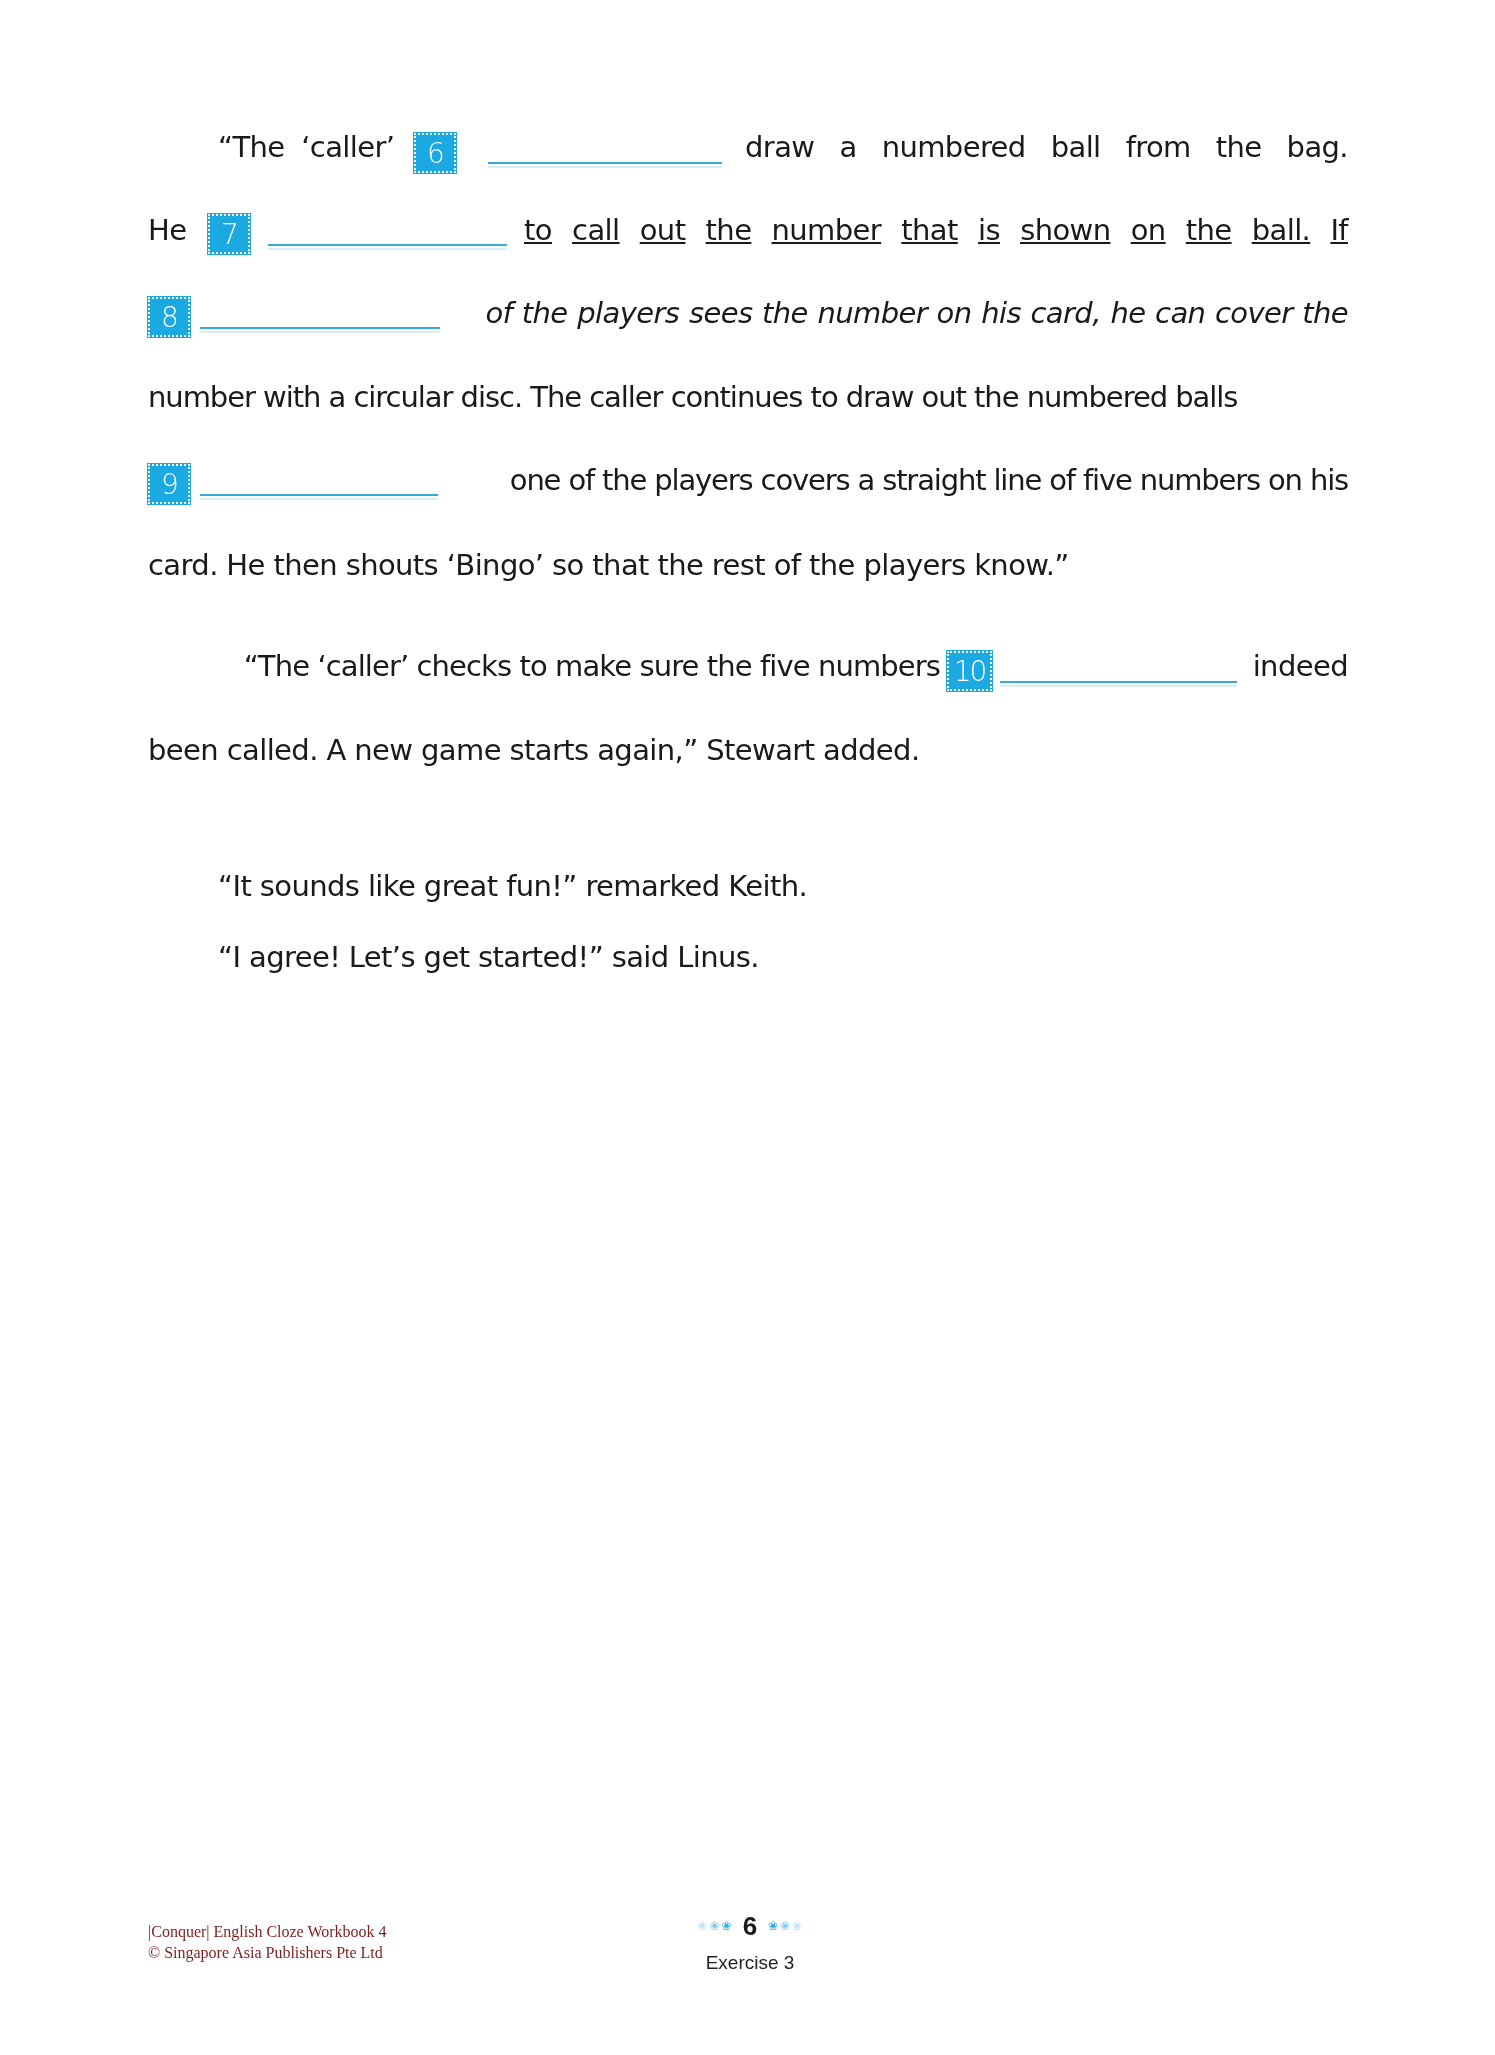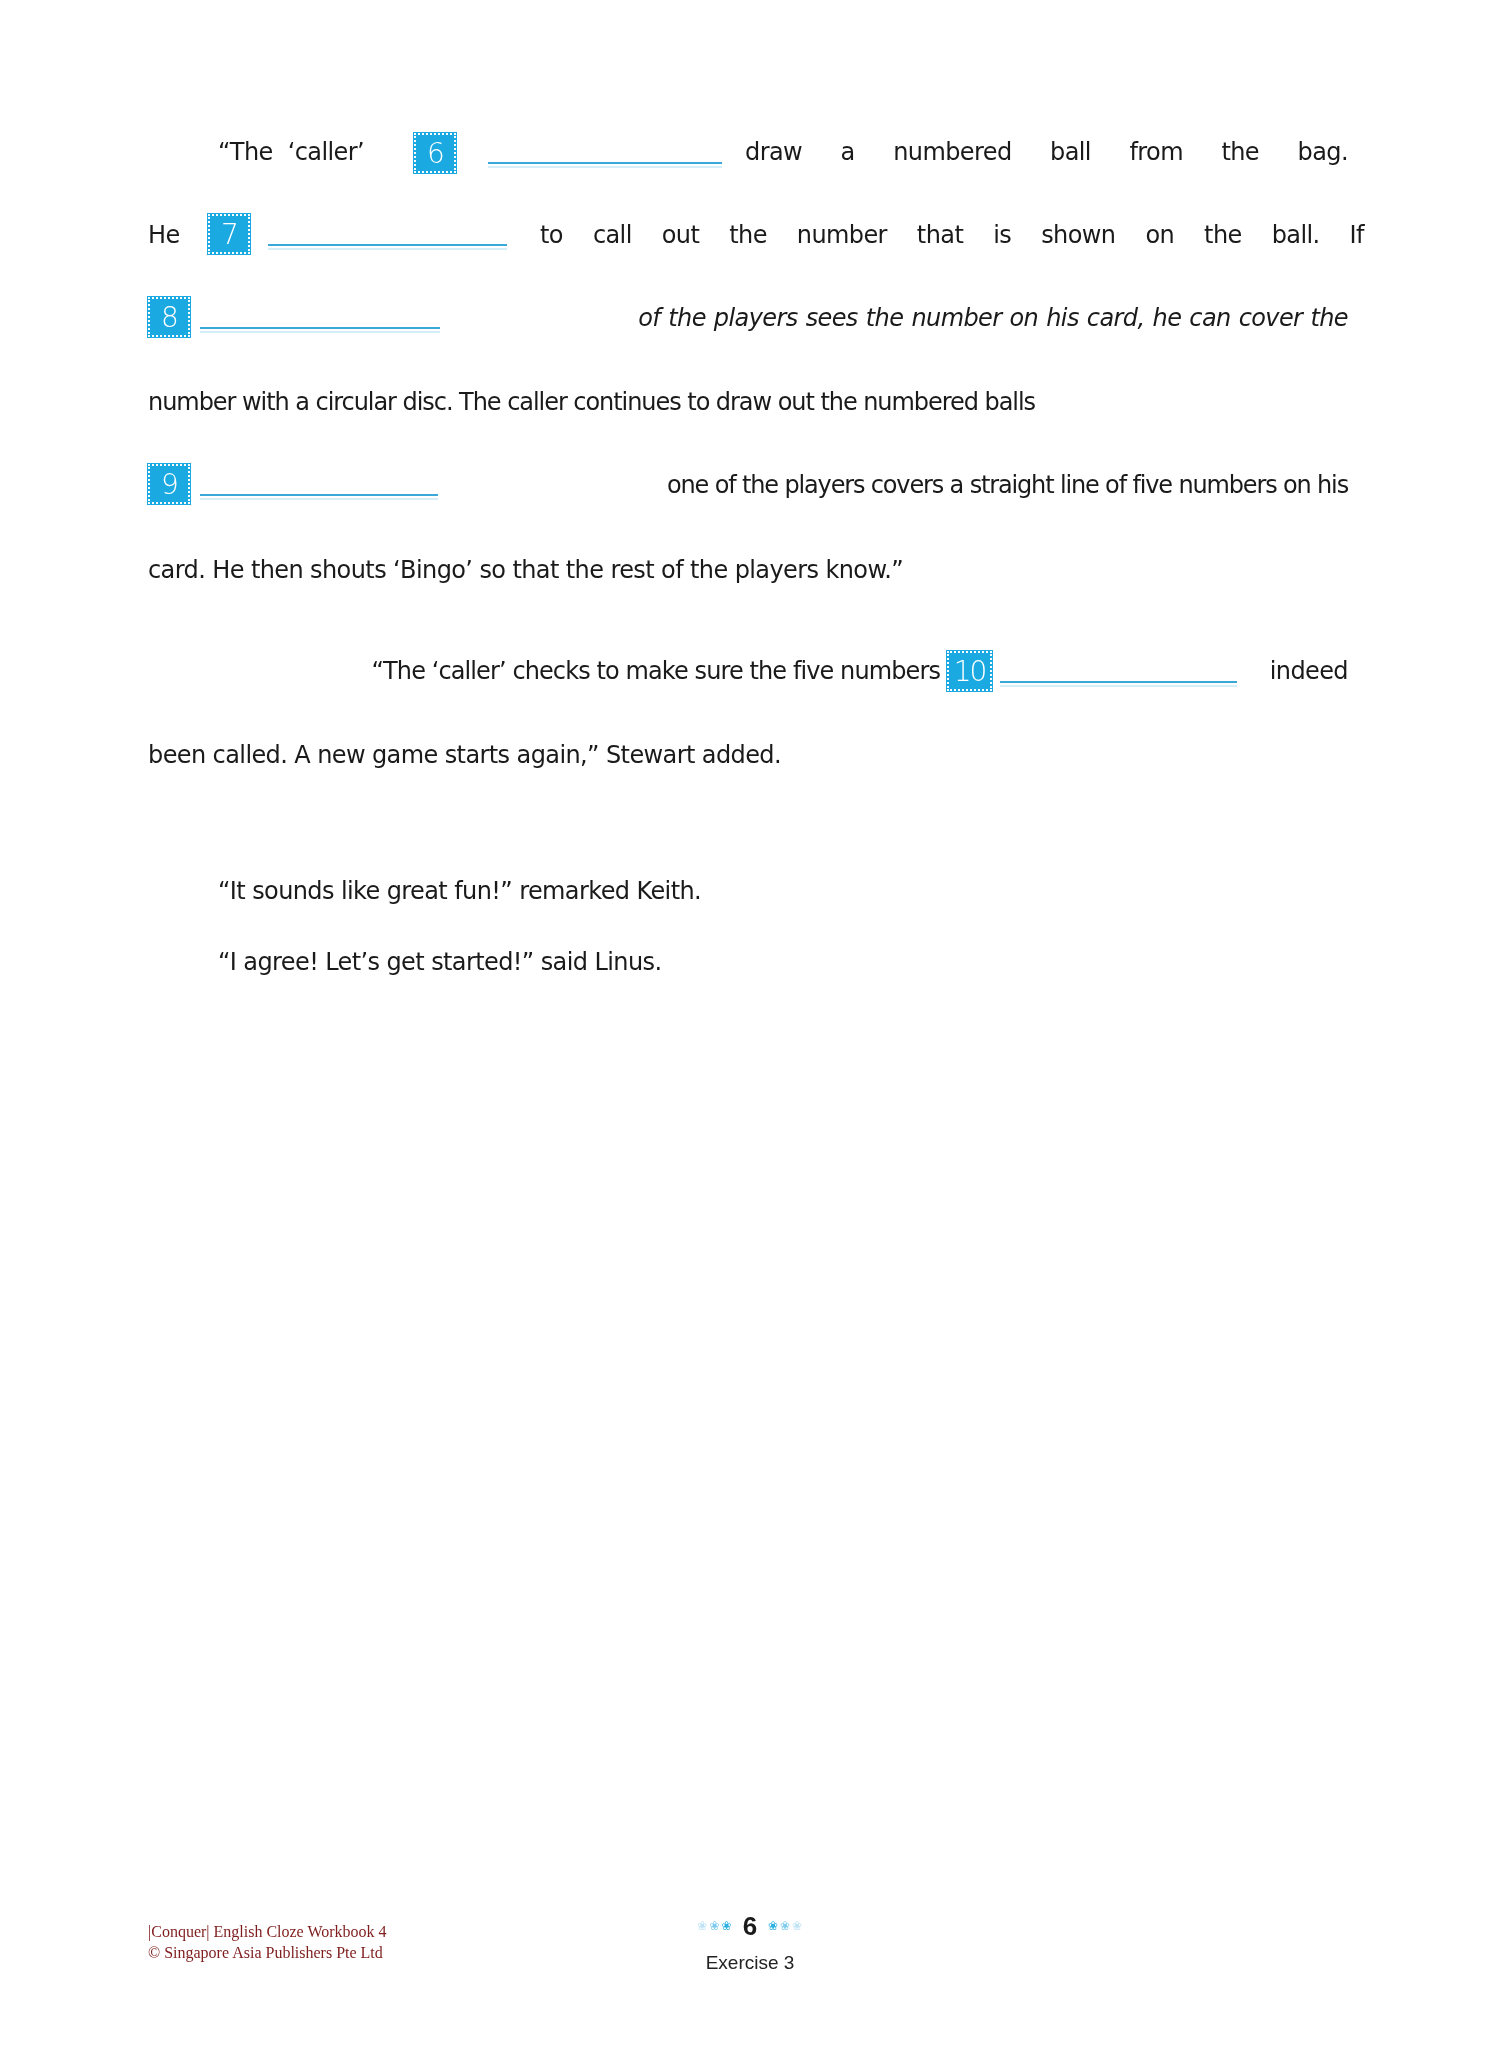--- a/index.html
+++ b/index.html
@@ -1,20 +1,20 @@
 <!DOCTYPE html>
 <html><head>
 <meta charset="utf-8">
 <style>
   html, body { margin: 0; padding: 0; background: #ffffff; }
   body { width: 1495px; height: 2055px; position: relative; overflow: hidden; }
   .page { position: absolute; left: 0; top: 0; width: 1495px; height: 2055px; background: #fff; }
   .line {
-    position: absolute; height: 44px; display: flex; align-items: center;
-    font-family: "DejaVu Sans", sans-serif; font-size: 24px; color: #1a1a1a;
+    position: absolute; height: 44px; display: flex; 
+    font-family: "DejaVu Sans", sans-serif; font-size: 29px; color: #1a1a1a;
     white-space: nowrap; letter-spacing: -0.6px;
   }
   .seg { display: inline-block; white-space: nowrap; }
   .just { display: flex; justify-content: space-between; }
   .just span { display: inline-block; }
   .badge {
     position: absolute; width: 42px; height: 40px; background: #1ba9e1;
     color: #ffffff; font-family: "DejaVu Sans", sans-serif; font-weight: 200;
     font-size: 28px; display: flex; align-items: center; justify-content: center;
     box-sizing: border-box;
@@ -62,21 +62,21 @@
     <span>from</span>
     <span>the</span>
     <span>bag.</span>
   </div>
 
   <div class="line" style="left:148px; top:213px; width:50px;">
     <span class="seg">He</span>
   </div>
   <div class="badge" style="left:208px; top:214px;">7</div>
   <div class="blank" style="left:268px; top:244px; width:239px;"></div>
-  <div class="line just" style="left:540px; top:213px; width:824px;">
+  <div class="line just" style="left:524px; top:213px; width:824px;text-decoration:underline;">
     <span>to</span>
     <span>call</span>
     <span>out</span>
     <span>the</span>
     <span>number</span>
     <span>that</span>
     <span>is</span>
     <span>shown</span>
     <span>on</span>
     <span>the</span>

